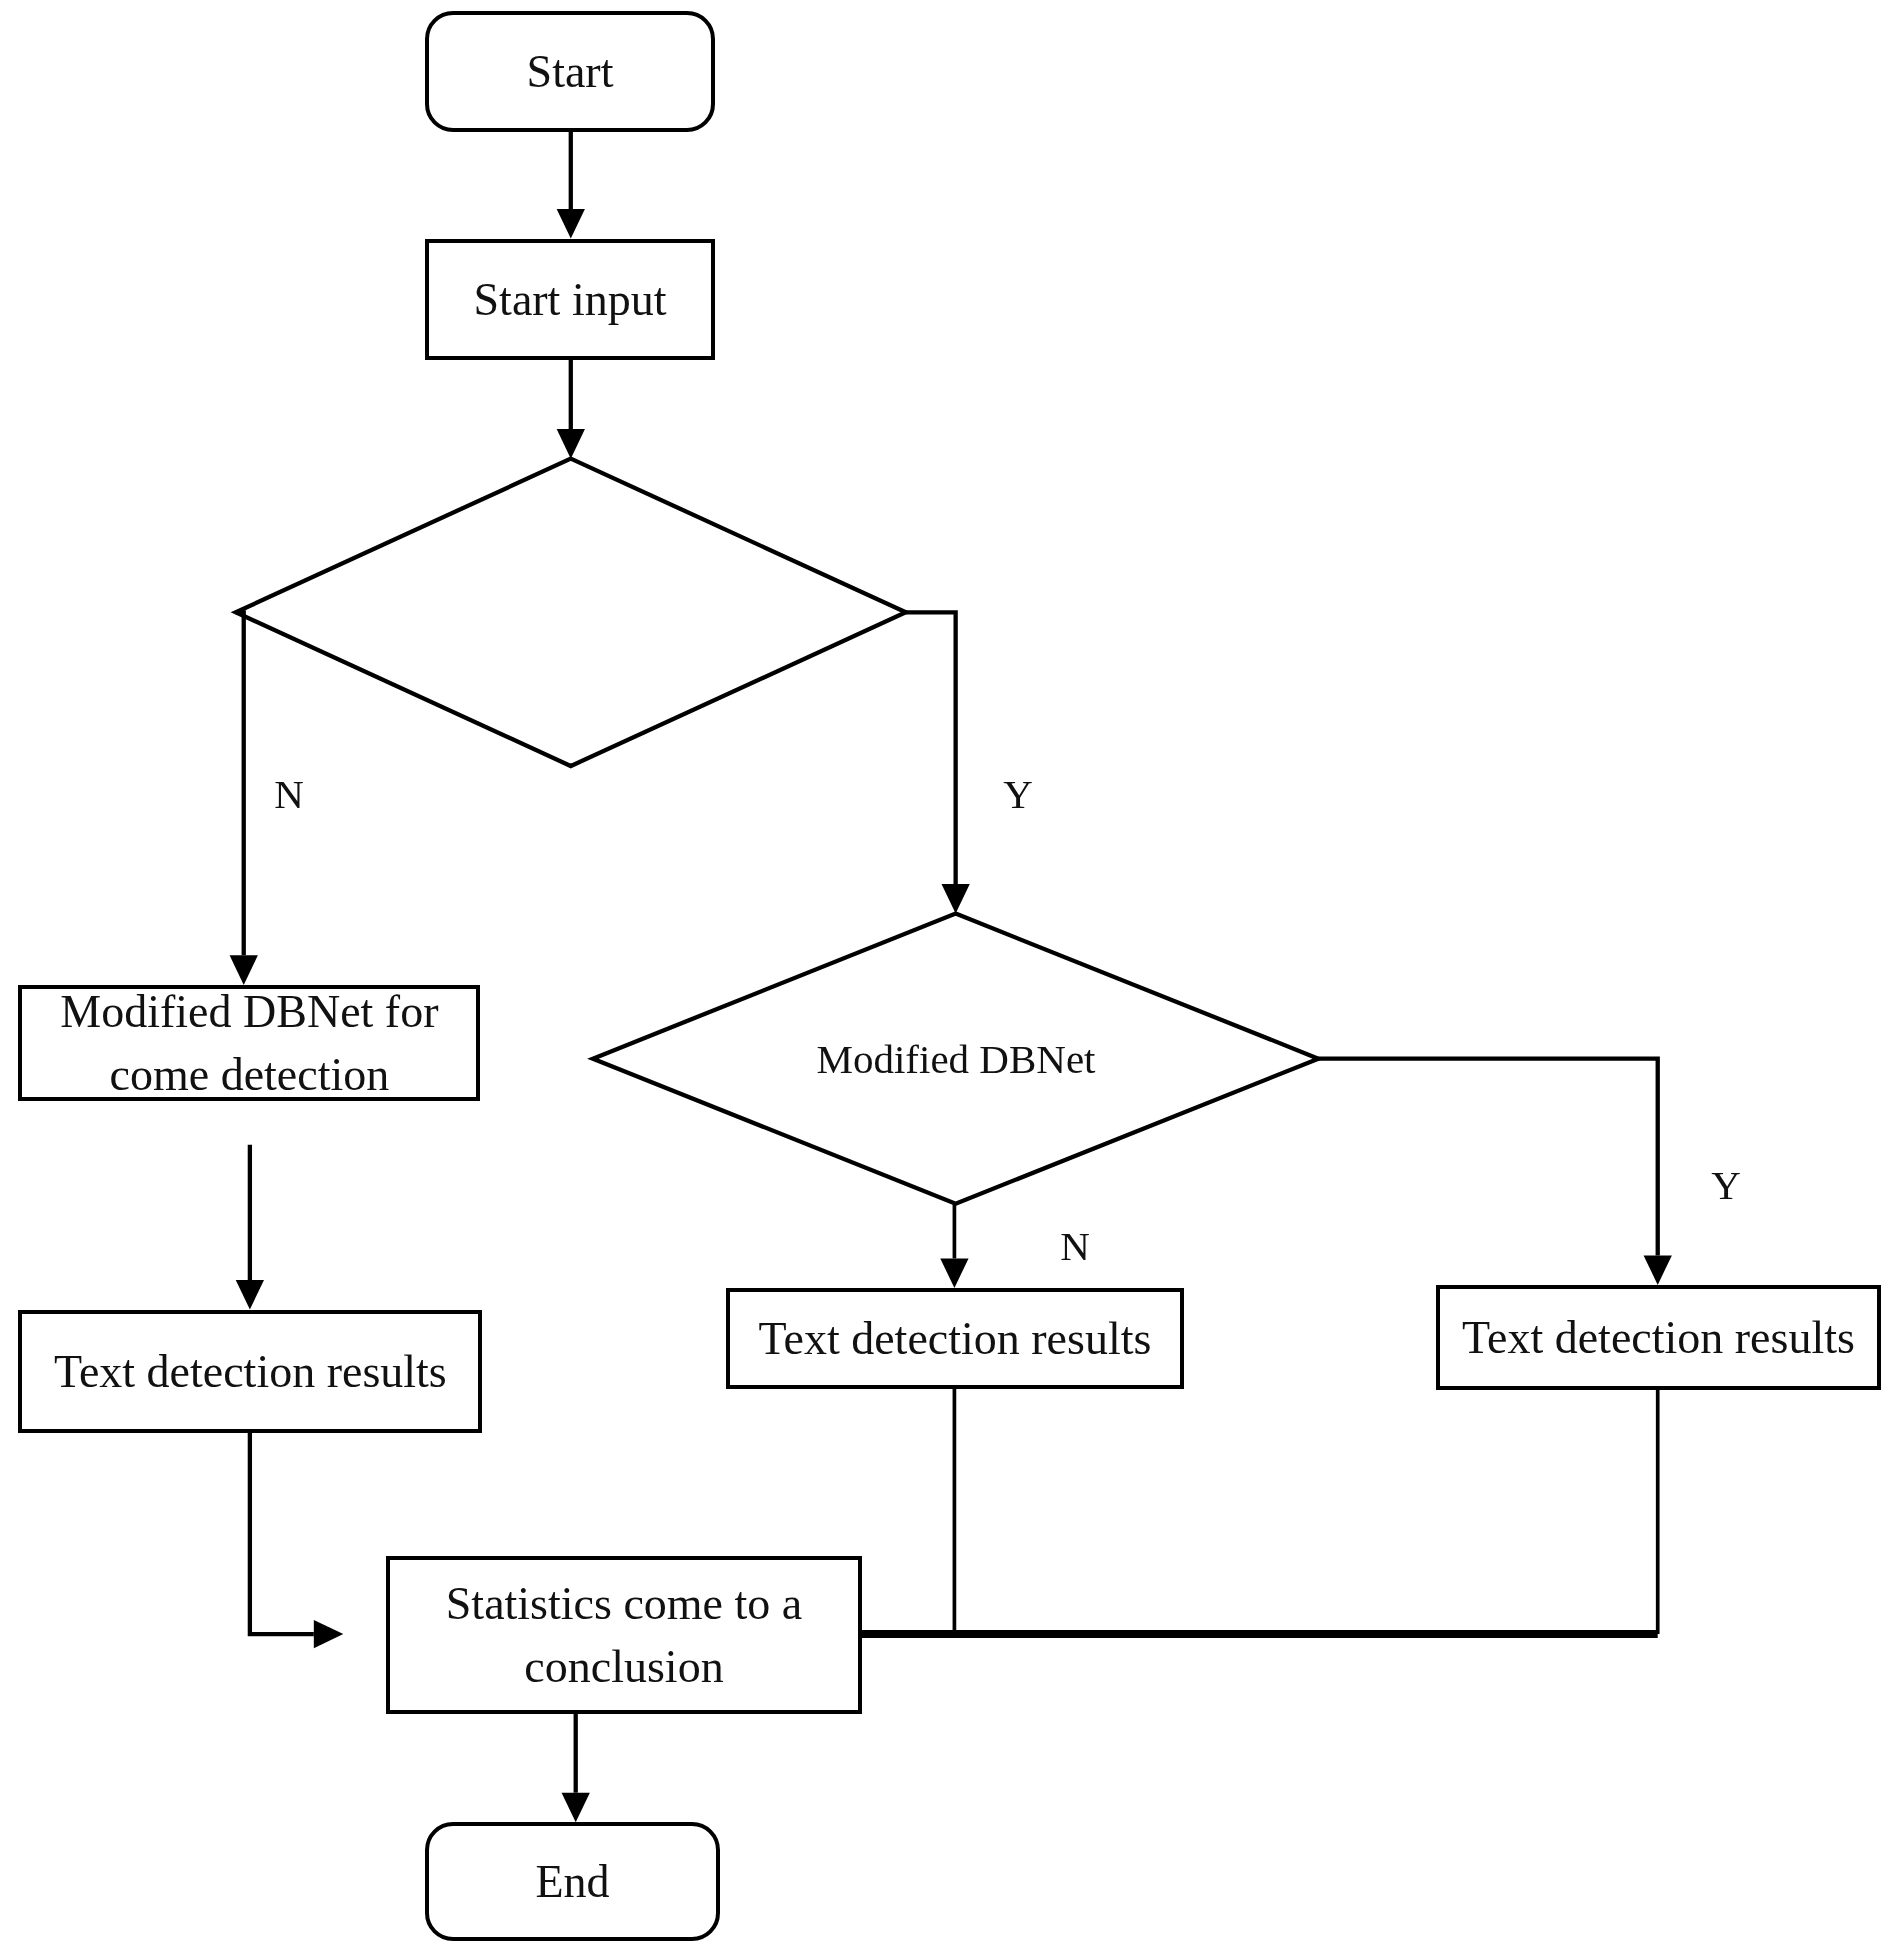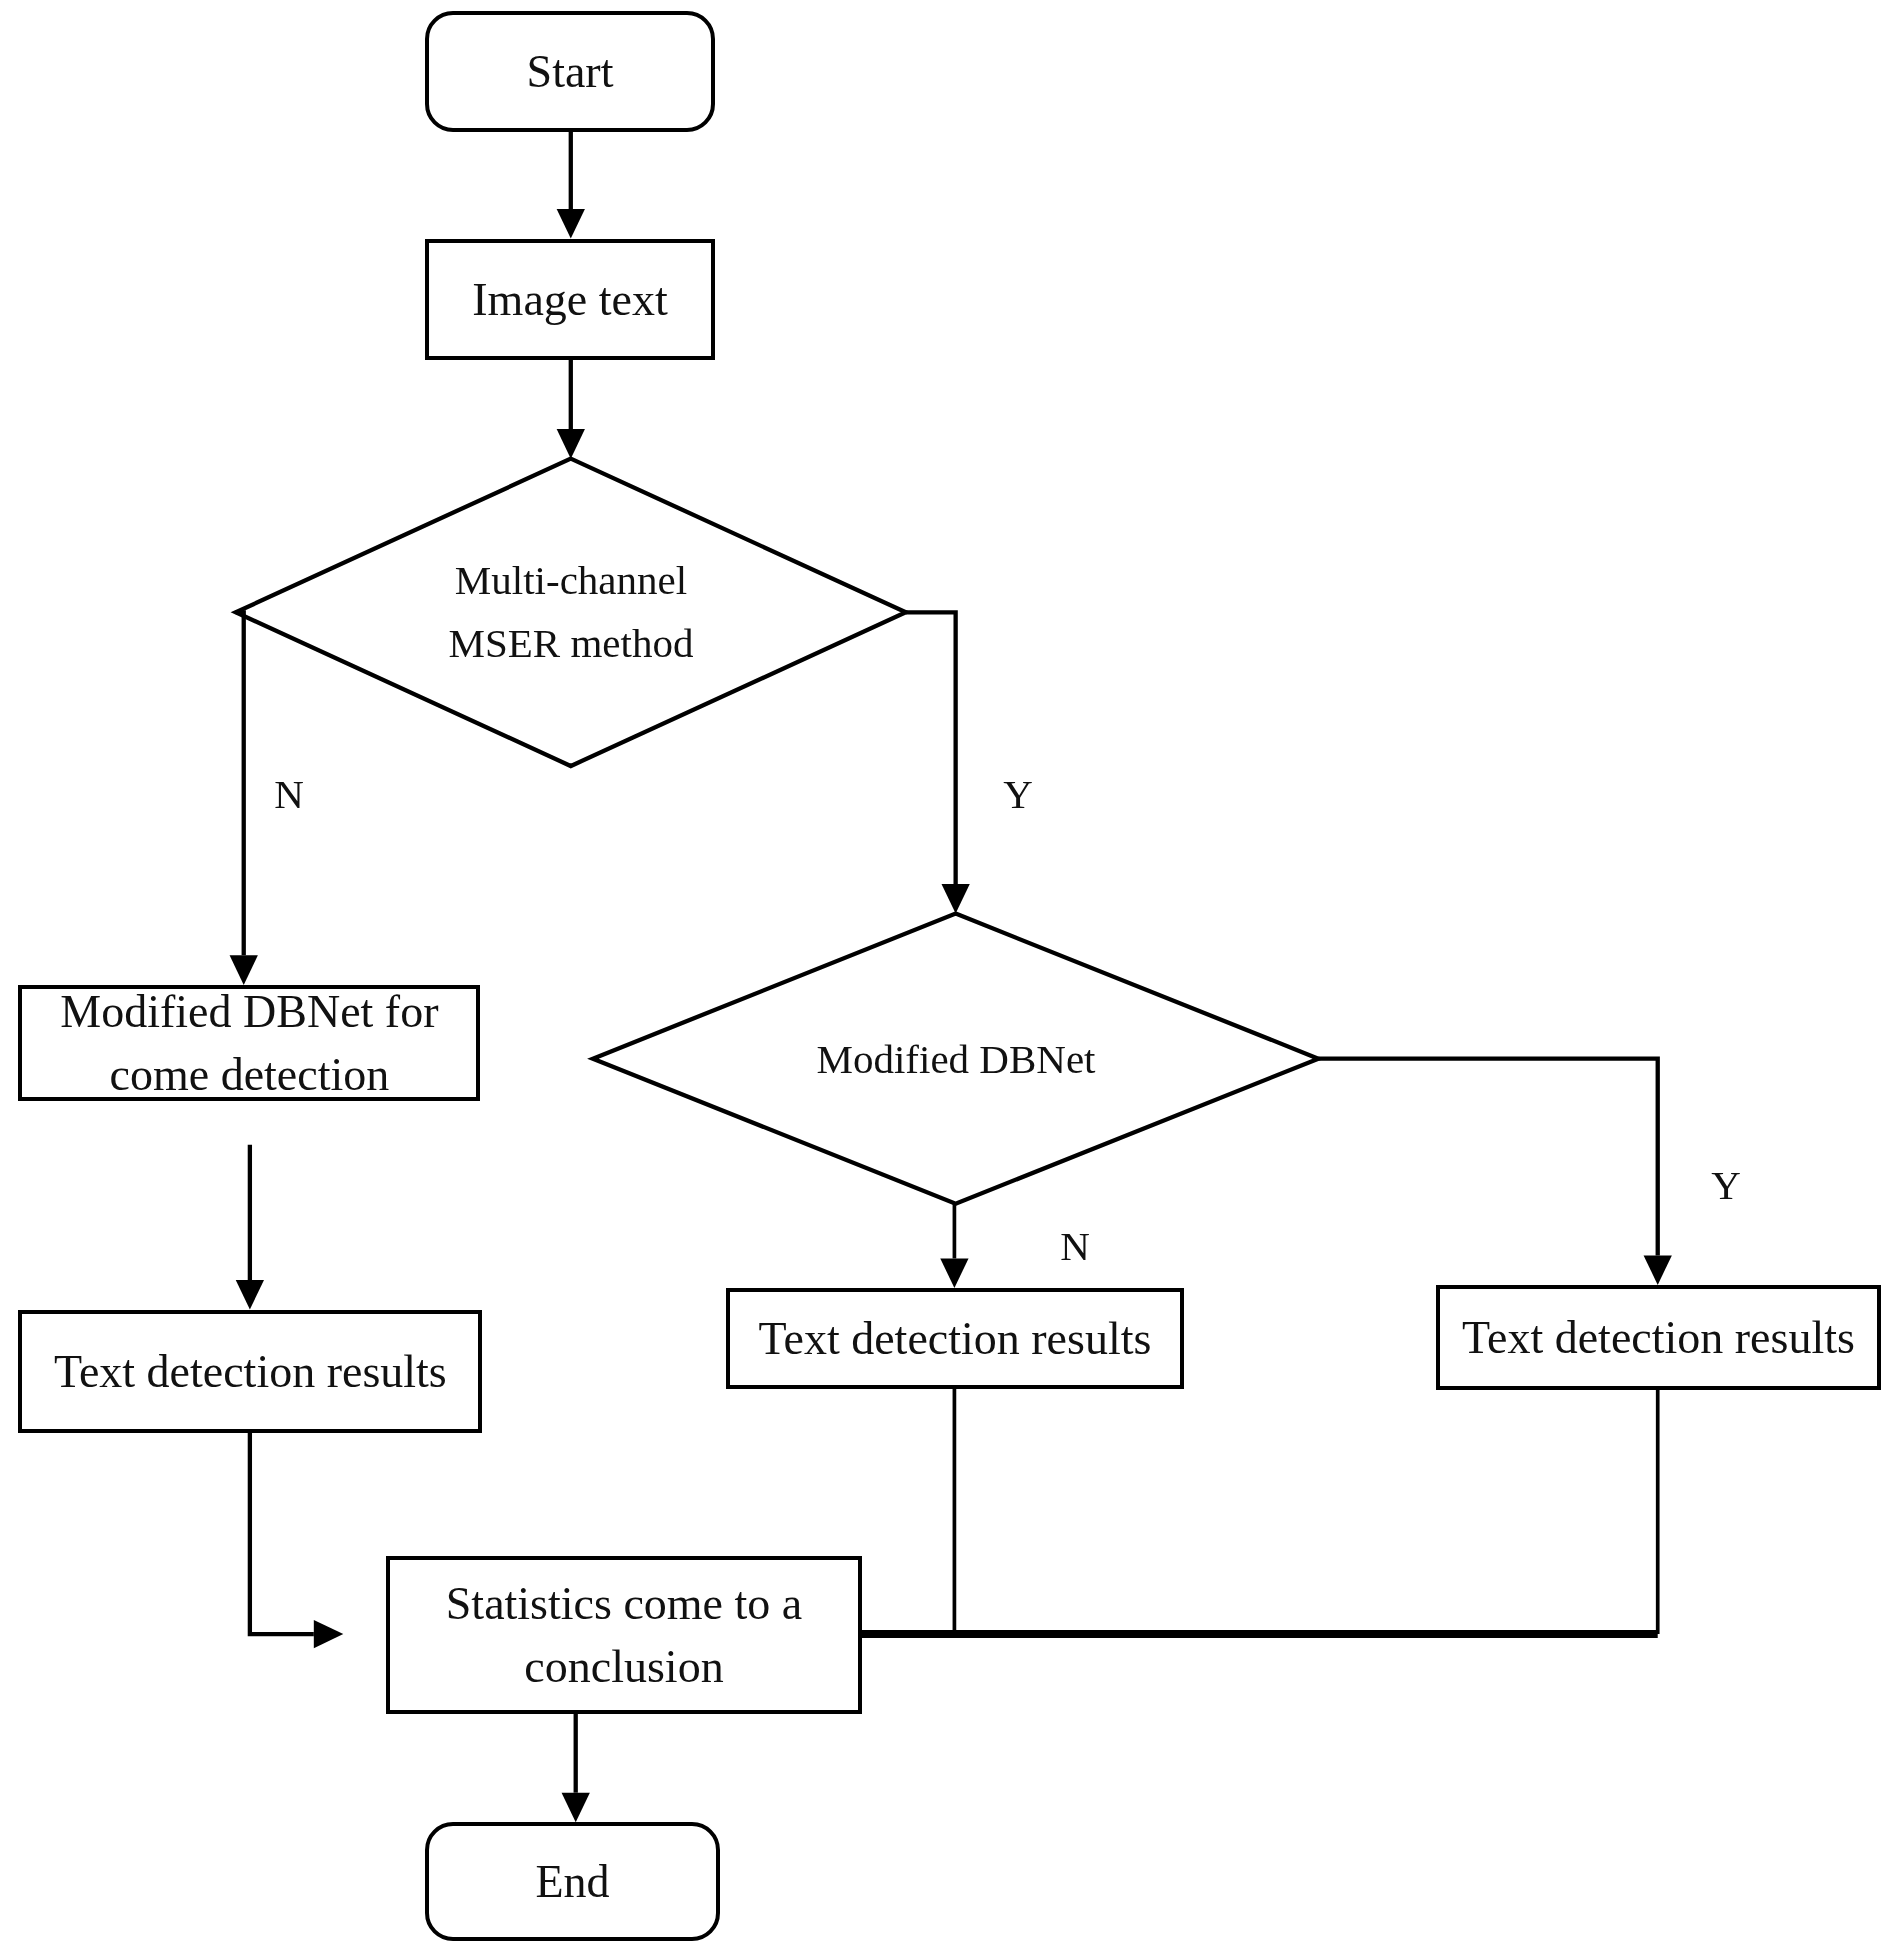--- a/index.html
+++ b/index.html
@@ -121,21 +121,21 @@
 
     <path class="edge" d="M936 2788 V2916"></path>
     <polygon class="head" points="936,2964 913,2916 959,2916"></polygon>
   </svg>
 
   <div class="node rounded" style="left:425px; top:11px; width:290px; height:121px;">
     <div>Start</div>
   </div>
 
   <div class="node" style="left:425px; top:239px; width:290px; height:121px;">
-    <div>Image text</div>
+    <div>Start input</div>
   </div>
 
   <div class="node" style="left:18.4px; top:985px; width:462px; height:116px;">
     <div>Modified DBNet for</div>
     <div>come detection</div>
   </div>
 
   <div class="node" style="left:18.4px; top:1310px; width:464px; height:123px;">
     <div>Text detection results</div>
   </div>
@@ -150,24 +150,20 @@
 
   <div class="node" style="left:343px; top:1556px; width:476px; height:158px;margin-left:43px;">
     <div>Statistics come to a</div>
     <div>conclusion</div>
   </div>
 
   <div class="node rounded" style="left:425px; top:1822px; width:295px; height:119px;">
     <div>End</div>
   </div>
 
-  <div class="overlay" style="left:571px; top:612px;">
-    <div>Multi-channel</div>
-    <div>MSER method</div>
-  </div>
 
   <div class="overlay" style="left:956px; top:1059px;text-align:center;">
     <div>Modified DBNet</div>
   </div>
 
   <span class="elabel" style="left:289px; top:794px;">N</span>
   <span class="elabel" style="left:1018px; top:794px;">Y</span>
   <span class="elabel" style="left:1075px; top:1246px;">N</span>
   <span class="elabel" style="left:1726px; top:1185px;">Y</span>
 

